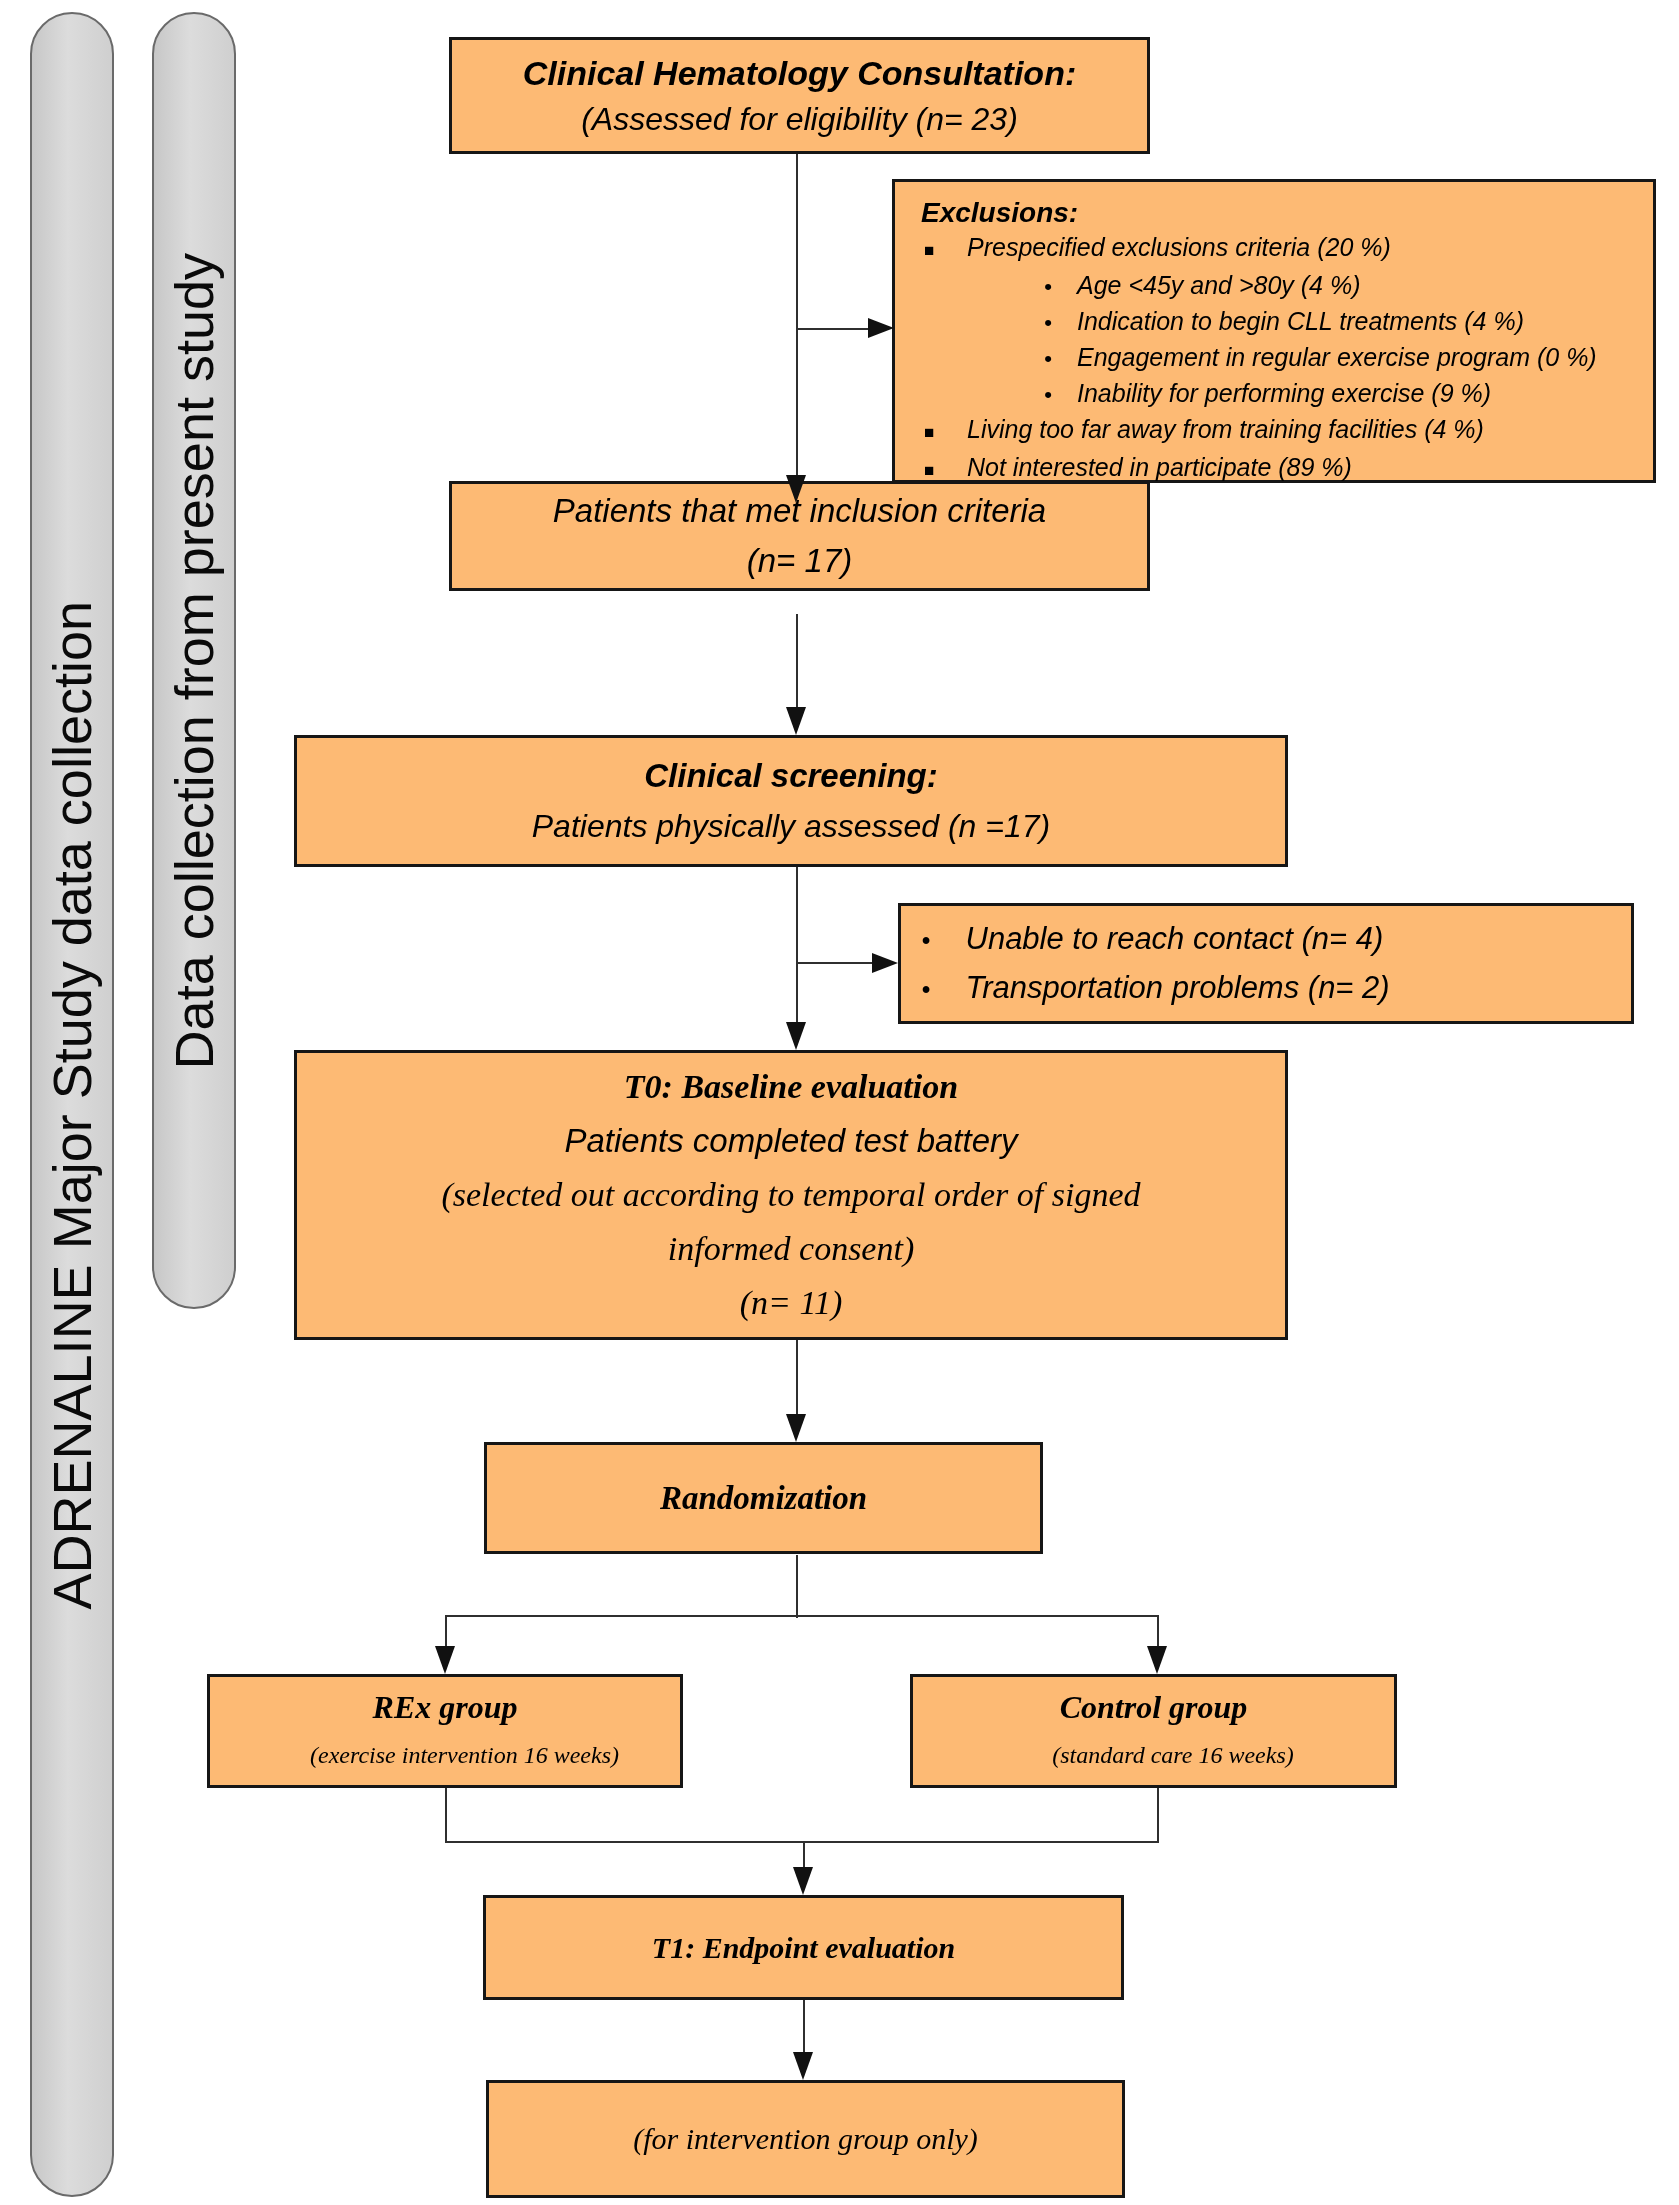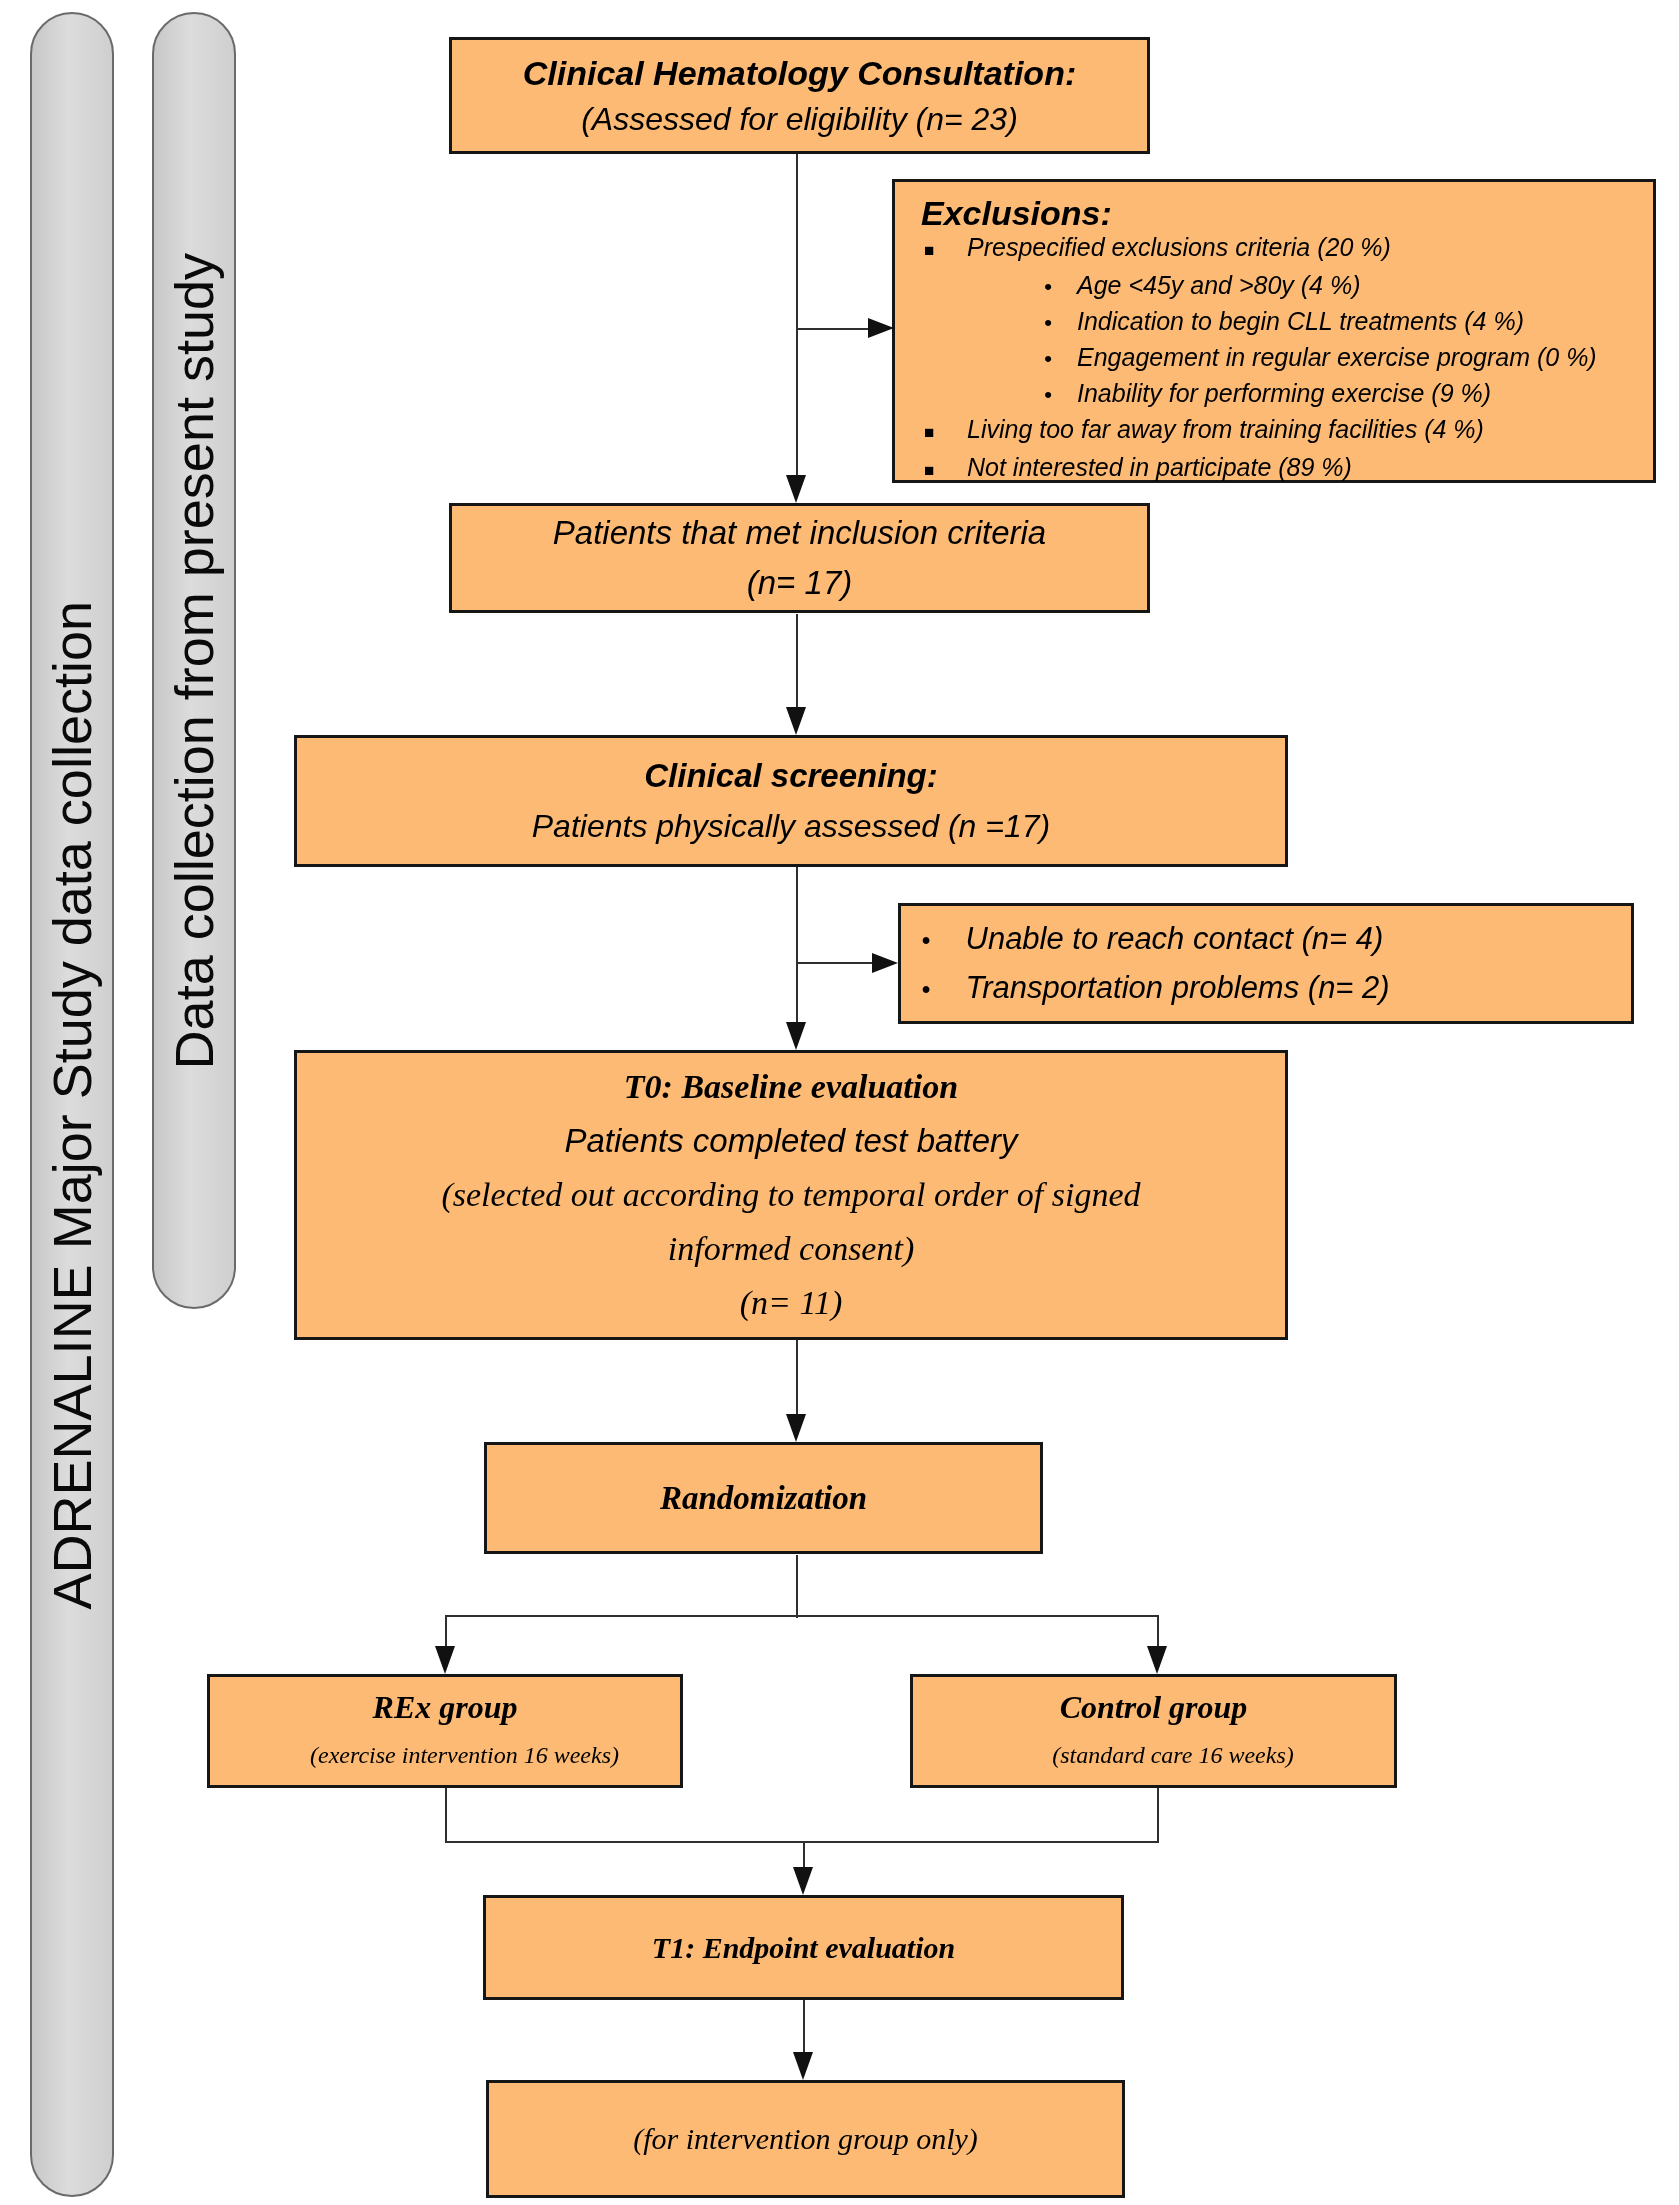--- a/index.html
+++ b/index.html
@@ -27,28 +27,28 @@
     display:flex;flex-direction:column;justify-content:center;align-items:center;
     text-align:center;
     font-style:italic;
   }
   #box-consultation{left:449px;top:37px;width:701px;height:117px;}
   #box-consultation .t1{font-size:34px;font-weight:700;line-height:46px;}
   #box-consultation .t2{font-size:32px;line-height:46px;}
 
   #box-exclusions{left:892px;top:179px;width:764px;height:304px;
     justify-content:flex-start;align-items:stretch;text-align:left;padding-top:14px;}
-  .exc-head{margin-left:26px;font-size:34px;font-weight:700;line-height:34px;}
+  .exc-head{margin-left:26px;font-size:28px;font-weight:700;line-height:34px;}
   .exc-row{display:flex;align-items:baseline;font-size:25px;line-height:34px;}
   .exc-row.l1{margin-left:29px;}
   .exc-row.l1 .marker{width:43px;font-size:17px;flex:none;}
   .exc-row.l2{margin-left:149px;}
   .exc-row.l2 .marker{width:33px;font-size:22.6px;flex:none;}
 
-  #box-inclusion{left:449px;top:503px;width:701px;height:110px;}
+  #box-inclusion{left:449px;top:481px;width:701px;height:110px;}
   #box-inclusion div{font-size:33px;line-height:50px;}
 
   #box-screening{left:294px;top:735px;width:994px;height:132px;}
   #box-screening .t1{font-size:33px;font-weight:700;line-height:51px;}
   #box-screening .t2{font-size:32px;line-height:51px;}
 
   #box-dropouts{left:898px;top:903px;width:736px;height:121px;
     align-items:stretch;text-align:left;padding-left:20.5px;}
   .drop-row{display:flex;align-items:baseline;font-size:31px;line-height:48px;}
   .drop-row .marker{width:44px;font-size:25px;flex:none;}

